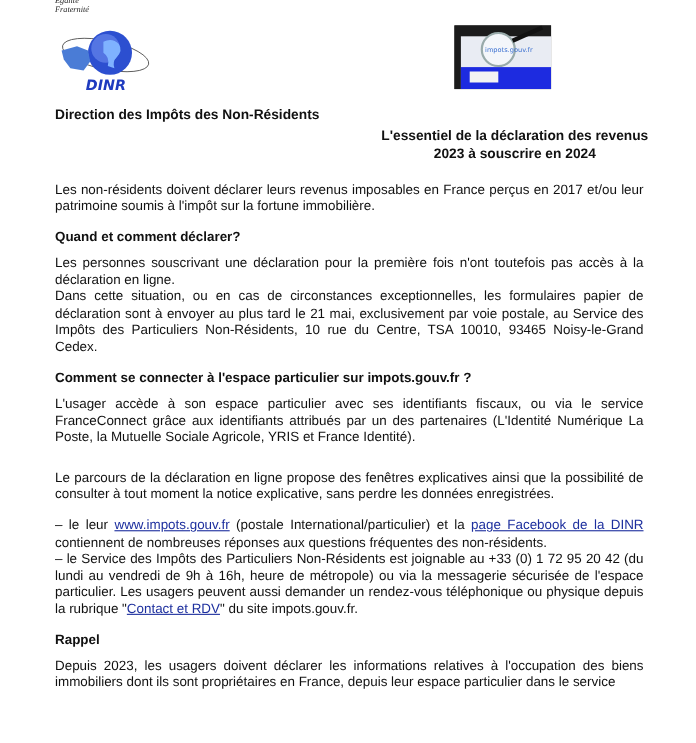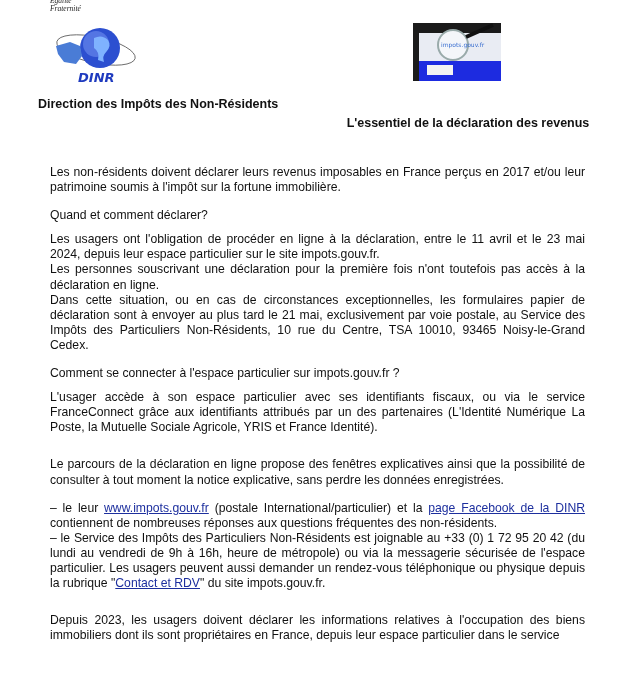--- a/index.html
+++ b/index.html
@@ -2,27 +2,27 @@
 <html><head>
 <meta charset="utf-8">
 <style>
   html, body { margin:0; padding:0; background:#ffffff; }
   body { width:633px; height:675px; overflow:hidden; position:relative;
          font-family:"Liberation Sans", sans-serif; color:#111; }
   .motto { position:absolute; left:50px; top:-3px; font-family:"Liberation Serif", serif;
            font-style:italic; font-size:7.5px; line-height:8px; color:#222; }
   .dinr-logo { position:absolute; left:50px; top:24px; width:90px; height:62px; }
   .impots-img { position:absolute; left:413px; top:23px; width:88px; height:58px; overflow:hidden; background:#1c1c1c; }
-  .hdr-left { position:absolute; left:38px; top:97px; font-size:12.5px; font-weight:bold; }
+  .hdr-left { position:absolute; left:50px; top:97px; font-size:12.5px; font-weight:bold; }
   .hdr-right { position:absolute; left:318px; top:115px; width:300px; text-align:center;
                font-size:12.5px; font-weight:bold; line-height:17px; }
   .body { position:absolute; left:50px; top:165px; width:535px; font-size:12.2px; line-height:15.1px; text-align:justify; }
   .body p { margin:0; }
   .gap { height:13px; }
-  .sh { font-weight:normal; margin:0; }
+  .sh { font-weight:bold; margin:0; }
   a.lnk { color:#1d2f9e; }
 </style>
 </head>
 <body>
 
 <div class="motto">
   <div>Égalité</div>
   <div>Fraternité</div>
 </div>
 
@@ -43,36 +43,37 @@
     <rect x="14" y="42" width="26" height="10" fill="#f3f3f3"></rect>
     <circle cx="40" cy="22" r="15" fill="#f4f6fa" stroke="#9aa" stroke-width="2"></circle>
     <line x1="53" y1="14" x2="80" y2="2" stroke="#111" stroke-width="4"></line>
     <text x="28" y="24" font-size="6" fill="#3a6fd0" font-family="DejaVu Sans, sans-serif">impots.gouv.fr</text>
   </svg>
 </div>
 
 <div class="hdr-left">Direction des Impôts des Non-Résidents</div>
 <div class="hdr-right">
   <div>L'essentiel de la déclaration des revenus</div>
+  <div>2023 à souscrire en 2024</div>
 </div>
 
 <div class="body">
   <p>Les non-résidents doivent déclarer leurs revenus imposables en France perçus en 2017 et/ou leur patrimoine soumis à l'impôt sur la fortune immobilière.</p>
   <div class="gap"></div>
   <p class="sh">Quand et comment déclarer?</p>
   <div class="gap" style="height:9px"></div>
-  <p>Les usagers ont l'obligation de procéder en ligne à la déclaration, entre le 11 avril et le 23 mai 2024, depuis leur espace particulier sur le site impots.gouv.fr.</p>
   <p>Les personnes souscrivant une déclaration pour la première fois n'ont toutefois pas accès à la déclaration en ligne.</p>
   <p>Dans cette situation, ou en cas de circonstances exceptionnelles, les formulaires papier de déclaration sont à envoyer au plus tard le 21 mai, exclusivement par voie postale, au Service des Impôts des Particuliers Non-Résidents, 10 rue du Centre, TSA 10010, 93465 Noisy-le-Grand Cedex.</p>
   <div class="gap"></div>
   <p class="sh">Comment se connecter à l'espace particulier sur impots.gouv.fr ?</p>
   <div class="gap" style="height:9px"></div>
   <p>L'usager accède à son espace particulier avec ses identifiants fiscaux, ou via le service FranceConnect grâce aux identifiants attribués par un des partenaires (L'Identité Numérique La Poste, la Mutuelle Sociale Agricole, YRIS et France Identité).</p>
   <div class="gap"></div>
   <div class="gap" style="height:9px"></div>
   <p>Le parcours de la déclaration en ligne propose des fenêtres explicatives ainsi que la possibilité de consulter à tout moment la notice explicative, sans perdre les données enregistrées.</p>
   <div class="gap"></div>
   <p><span>– le leur </span><a class="lnk" href="#">www.impots.gouv.fr</a><span> (postale International/particulier) et la </span><a class="lnk" href="#">page Facebook de la DINR</a><span> contiennent de nombreuses réponses aux questions fréquentes des non-résidents.</span></p>
   <p><span>– le Service des Impôts des Particuliers Non-Résidents est joignable au +33 (0) 1 72 95 20 42 (du lundi au vendredi de 9h à 16h, heure de métropole) ou via la messagerie sécurisée de l'espace particulier. Les usagers peuvent aussi demander un rendez-vous téléphonique ou physique depuis la rubrique "</span><a class="lnk" href="#">Contact et RDV</a><span>" du site impots.gouv.fr.</span></p>
   <div class="gap"></div>
+  <p class="sh">Rappel</p>
   <div class="gap" style="height:9px"></div>
   <p>Depuis 2023, les usagers doivent déclarer les informations relatives à l'occupation des biens immobiliers dont ils sont propriétaires en France, depuis leur espace particulier dans le service</p>
 </div>
 
 </body></html>

